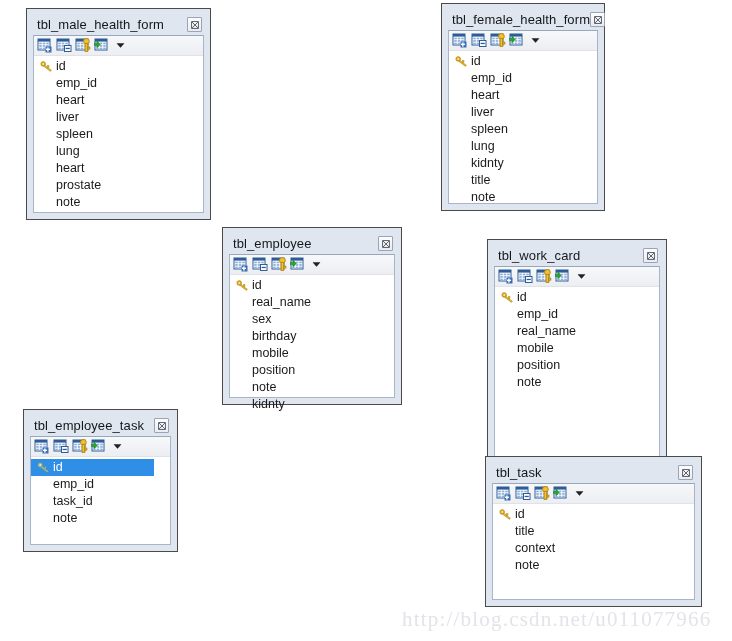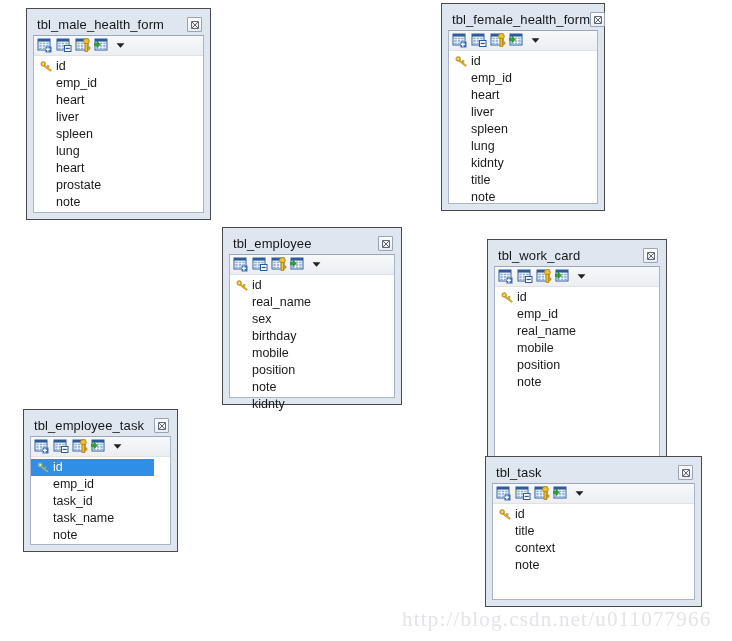--- a/index.html
+++ b/index.html
@@ -731,24 +731,20 @@
           <li class="col-row">
             <span class="col-key"></span>
             <span class="col-name">emp_id</span>
           </li>
           <li class="col-row">
             <span class="col-key"></span>
             <span class="col-name">task_id</span>
           </li>
           <li class="col-row">
             <span class="col-key"></span>
-            <span class="col-name">task_name</span>
-          </li>
-          <li class="col-row">
-            <span class="col-key"></span>
             <span class="col-name">note</span>
           </li>
         </ul>
       </div>
     </div>
     <div class="tbl-panel" style="left: 485px; top: 456px; width: 217px; height: 151px;">
       <div class="tbl-titlebar">
         <span class="tbl-title">tbl_task</span>
         <div class="close-btn">
           <svg viewBox="0 0 9 9" width="8" height="8">

